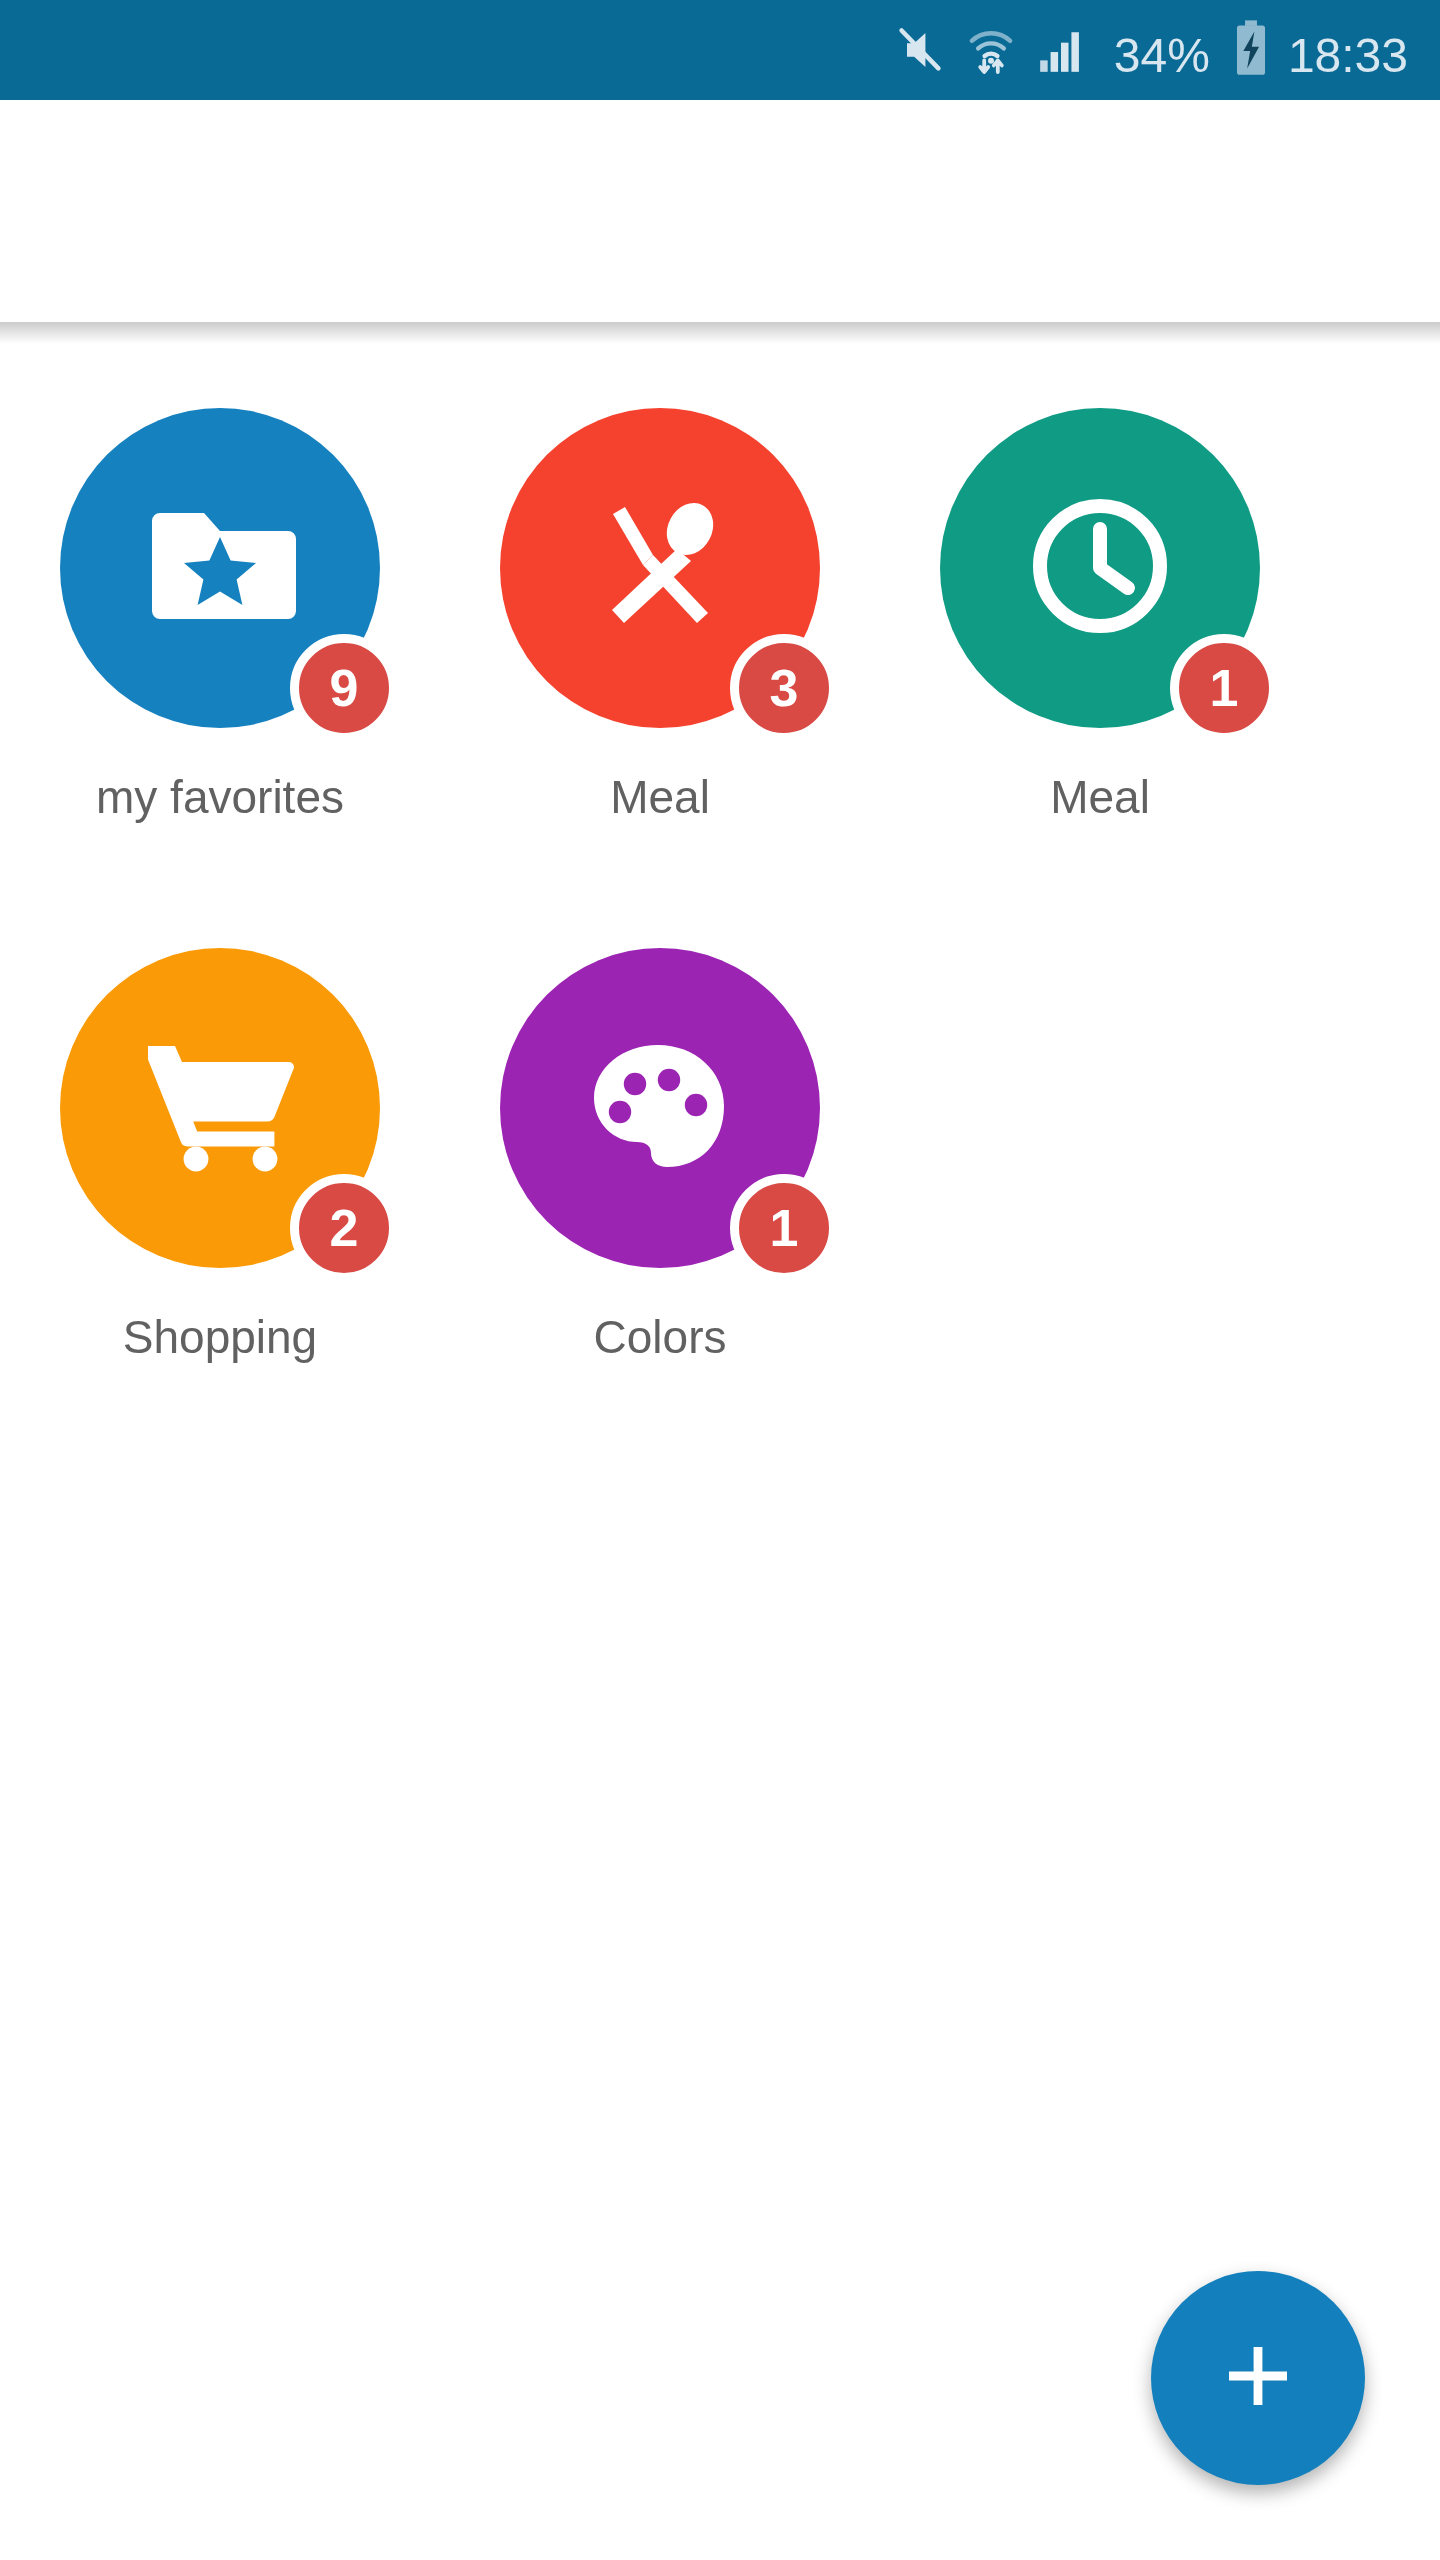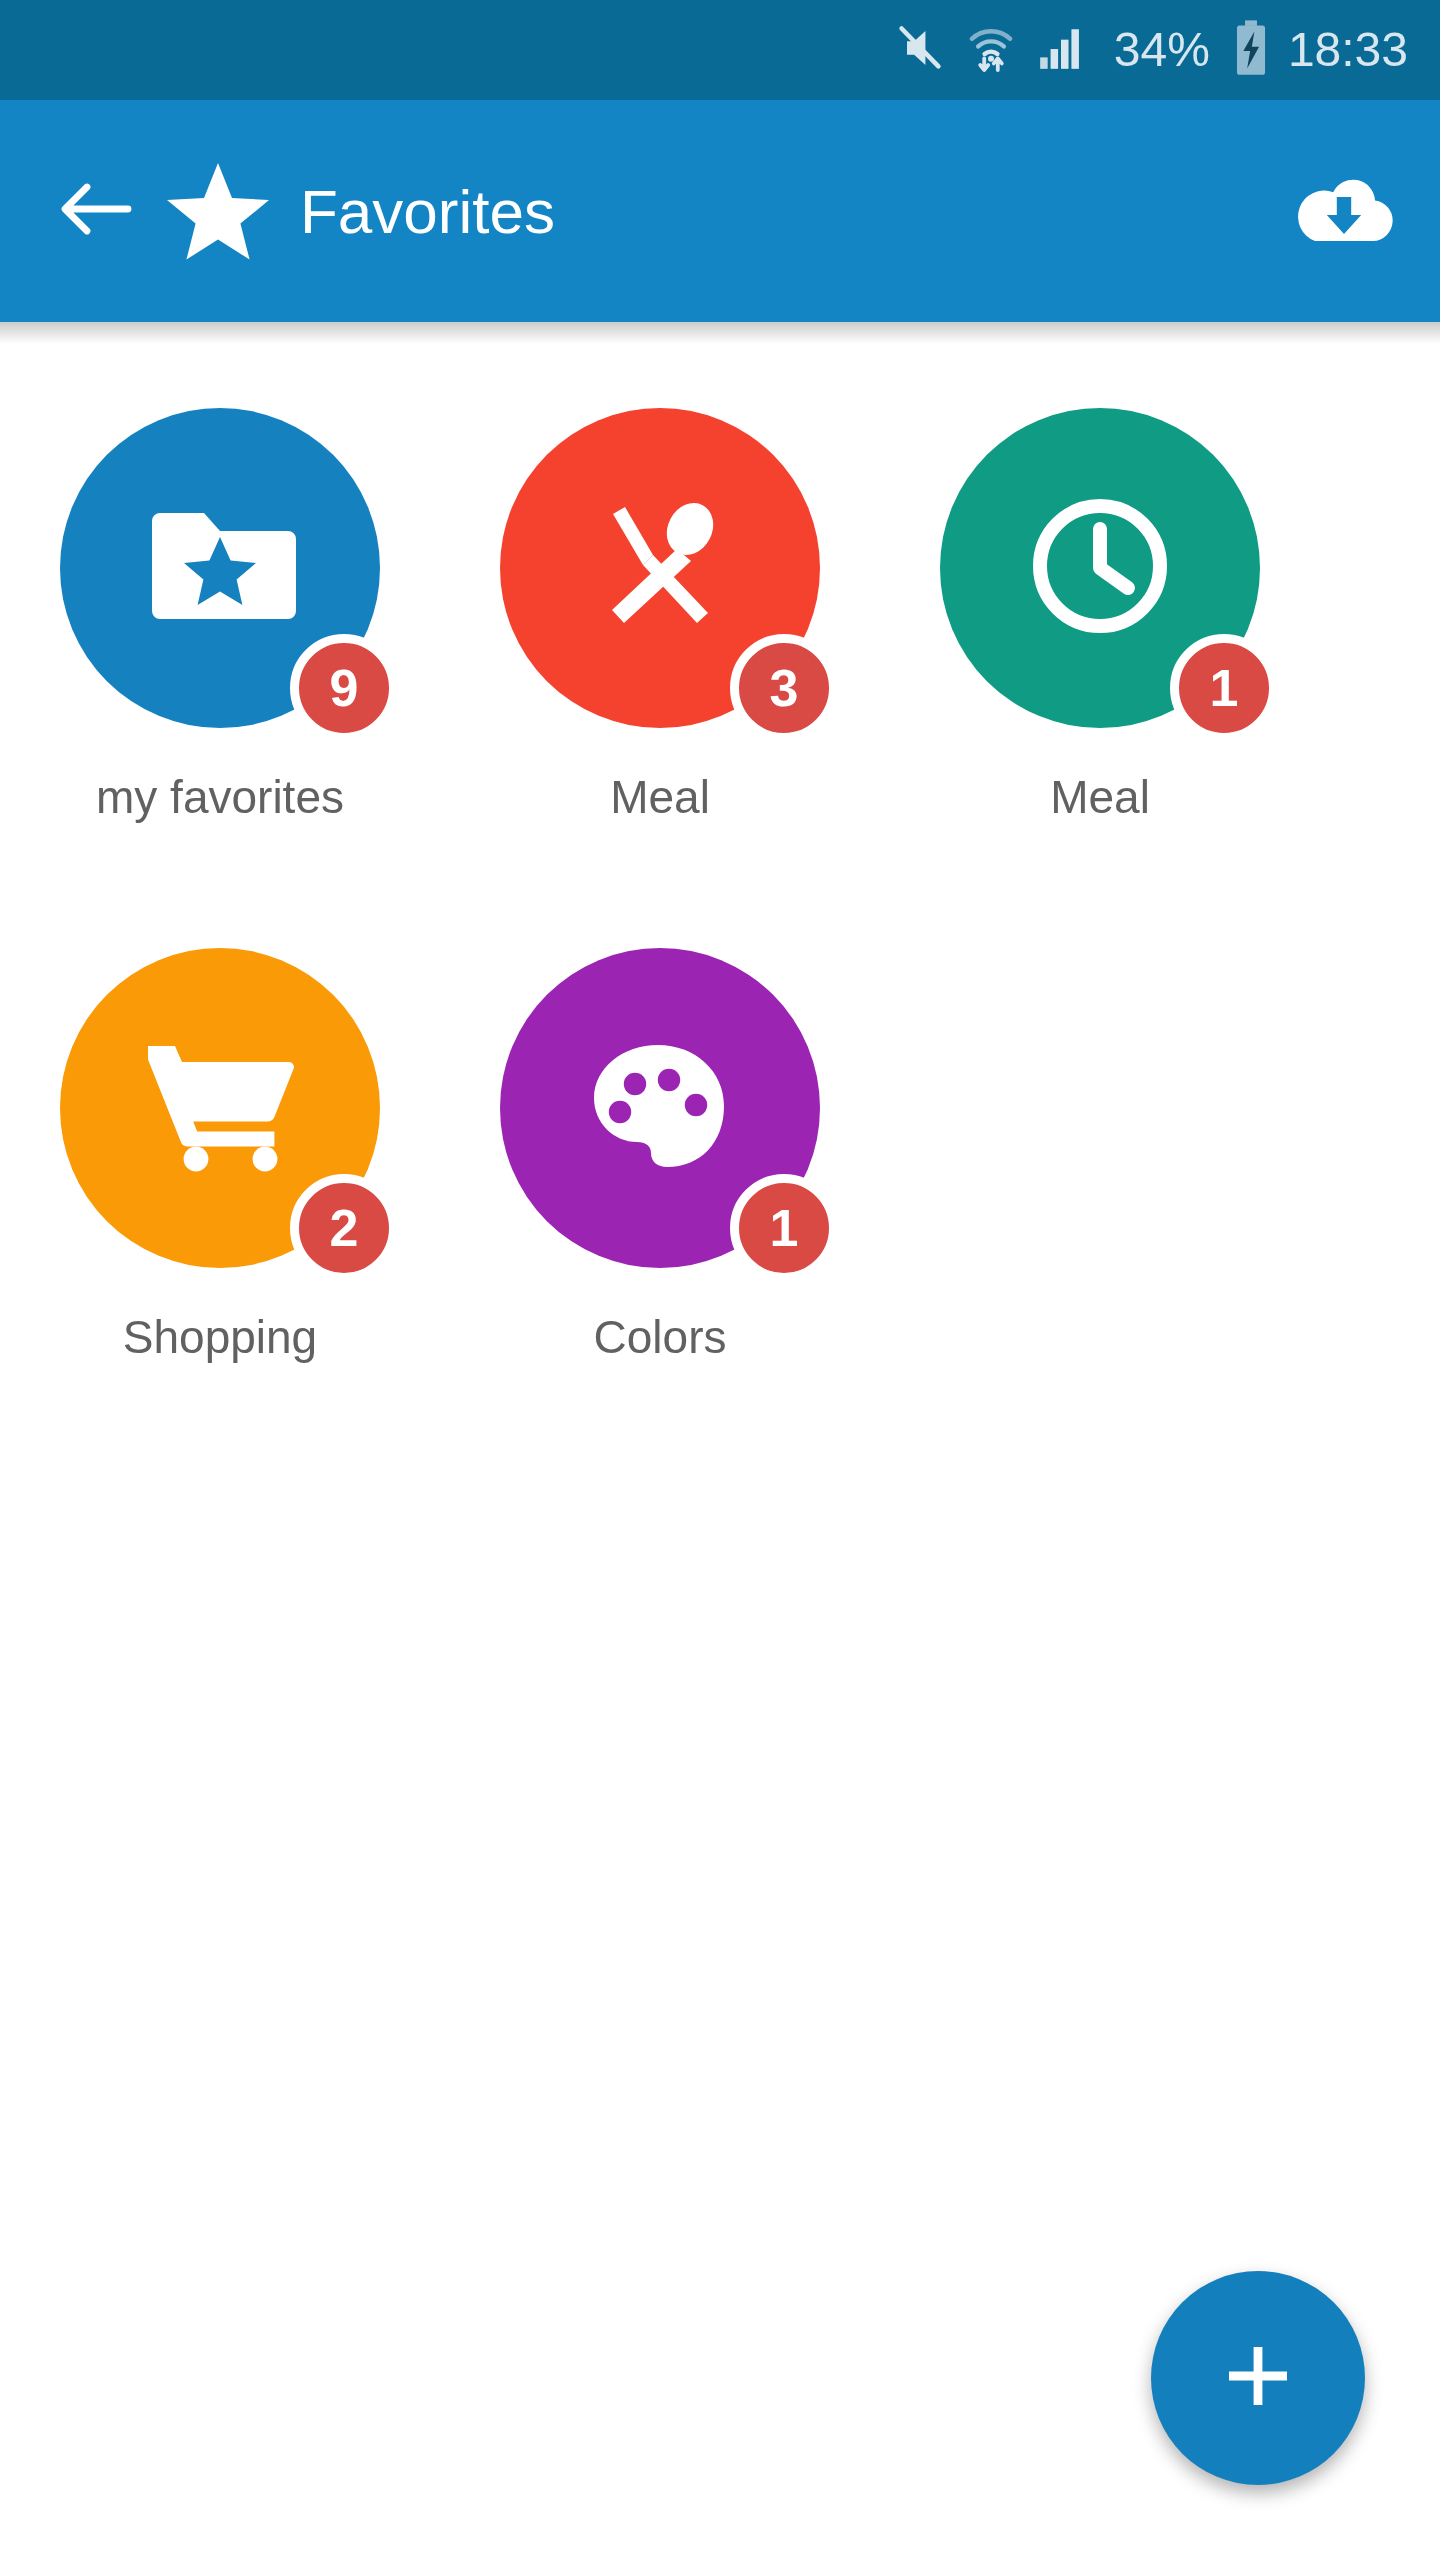--- a/index.html
+++ b/index.html
@@ -11,21 +11,21 @@
   }
   .screen { position:relative; width:1440px; height:2560px; background:#ffffff; }
 
   
   .status-bar {
     position:absolute; top:0; left:0; width:1440px; height:100px;
     background:#0a6a96;
     display:flex; align-items:center; justify-content:flex-end;
     padding-right:32px;
   }
-  .status-icons { display:flex; align-items:center; gap:20px; }
+  .status-icons { display:flex; align-items:flex-end; gap:20px; }
   .sb-ico { display:block; }
   .status-text {
     color:#d7e6ef; font-size:48px; font-weight:400;
     letter-spacing:0px; line-height:1;
   }
   .sb-pct { margin-left:8px; margin-right:4px; }
   .sb-clock { }
 
   
   .app-bar {
@@ -136,49 +136,20 @@
           <rect x="5.2" y="0" width="5.6" height="2.6" fill="#8fbad0"></rect>
           <rect x="1.4" y="2.4" width="13.2" height="23.2" rx="1.2" fill="#8fbad0"></rect>
           <path d="M9.6 5.2 L4.4 14.4 L7.6 14.4 L6.2 22.6 L11.8 12.4 L8.4 12.4 Z" fill="#10435c"></path>
         </svg>
       </span>
 
       <span class="status-text sb-clock">18:33</span>
     </div>
   </div>
 
-  <div class="app-bar">
-
-    <div class="back-btn">
-      <span>
-        <svg width="72" height="62" viewBox="0 0 36 31">
-          <path d="M34 15.5 L3 15.5 M13.5 4.5 L2.5 15.5 L13.5 26.5" stroke="#ffffff" stroke-width="3.4" fill="none" stroke-linecap="round" stroke-linejoin="round"></path>
-        </svg>
-      </span>
-    </div>
-
-    <div class="title-star">
-      <svg width="104" height="100" viewBox="0 0 52 50">
-        <path d="M26 1 L33 18.5 L51.5 19.5 L37.2 31.3 L41.8 49.3 L26 39.2 L10.2 49.3 L14.8 31.3 L0.5 19.5 L19 18.5 Z" fill="#ffffff"></path>
-      </svg>
-    </div>
-
-    <div class="app-title">Favorites</div>
-
-    <div class="app-bar-spacer"></div>
-
-    <div class="download-btn">
-      <span>
-        <svg width="100" height="78" viewBox="0 0 50 39">
-          <path d="M40.5 15.2 A11 11 0 0 0 19.6 11.1 A9.6 9.6 0 0 0 10.5 35.5 L39.5 35.5 A10.2 10.2 0 0 0 40.5 15.2 Z" fill="#ffffff"></path>
-          <path d="M21.4 13.5 L28.6 13.5 L28.6 22.5 L33.6 22.5 L25 32 L16.4 22.5 L21.4 22.5 Z" fill="#1385c4"></path>
-        </svg>
-      </span>
-    </div>
-  </div>
   <div class="app-bar-shadow"></div>
 
   <div class="grid">
 
     <div class="grid-item">
       <div class="circle-wrap">
         <div class="circle" style="background:#1681bf">
           <span>
             <svg width="152" height="122" viewBox="0 0 76 61">
               <path d="M4 4 h26 l8 9 h34 a4 4 0 0 1 4 4 v36 a4 4 0 0 1 -4 4 h-64 a4 4 0 0 1 -4 -4 v-45 a4 4 0 0 1 4 -4 z" fill="#ffffff"></path>

